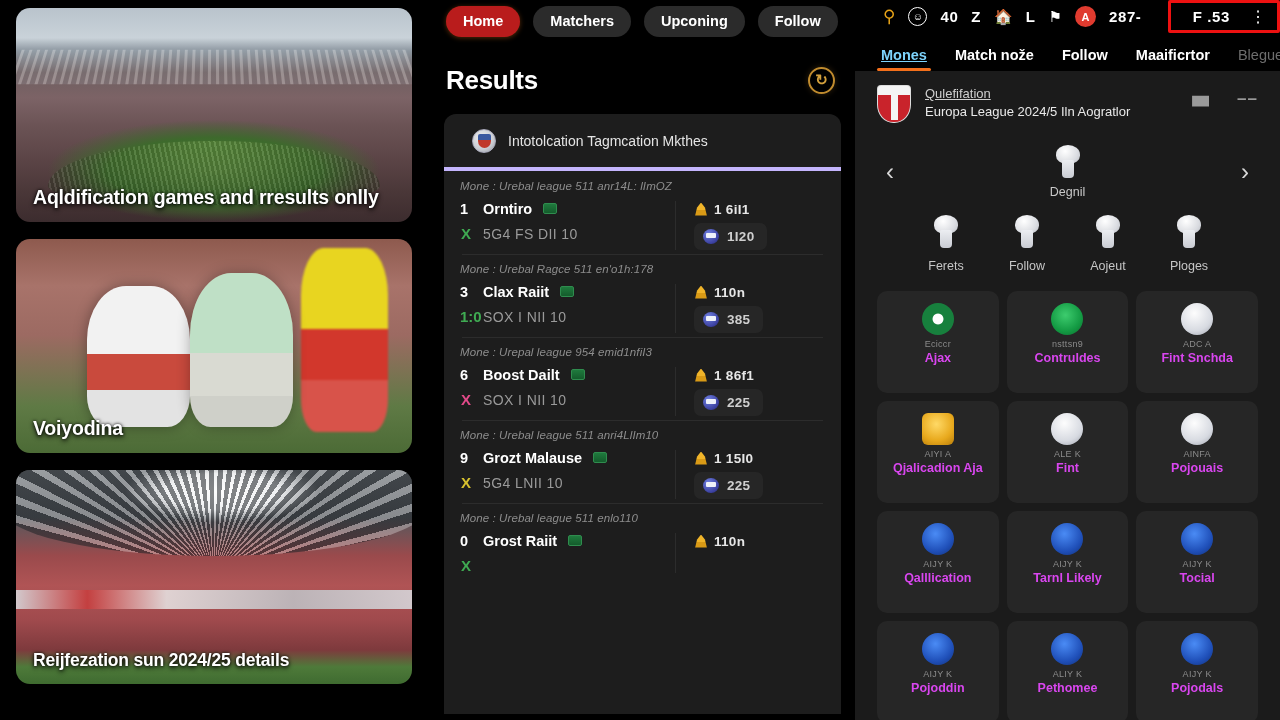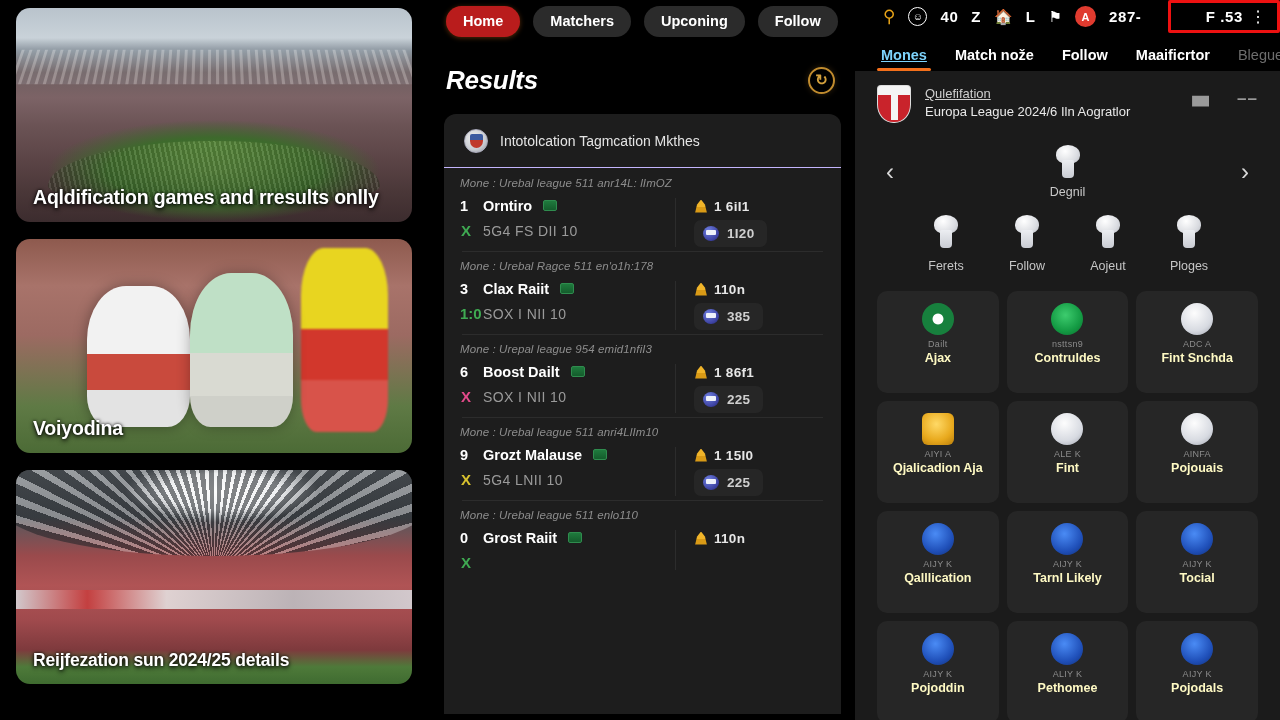--- a/index.html
+++ b/index.html
@@ -110,37 +110,37 @@
     border-radius: 19px; padding: 8px 17px;
     font-size: 14.5px; font-weight: bold; color: #fff;
     background: #2b2b2b; white-space: nowrap; line-height: 1;
   }
   .tab-pill.active { background: #b91c1c; color: #fff; box-shadow: 0 1px 5px rgba(244,123,27,.35); }
 
   .results-head {
     display: flex; align-items: center; justify-content: space-between;
     margin: 28px 6px 18px 2px;
   }
-  .results-title { color:#fff; font-size: 26px; font-weight: bold; letter-spacing: -0.3px; font-style: italic; }
+  .results-title { color:#fff; font-size: 26px; font-weight: bold; letter-spacing: -0.3px; }
   .refresh-icon {
     width: 27px; height: 27px; border-radius: 50%;
     border: 2px solid #c08b2e; color:#d3a03c;
     display:flex; align-items:center; justify-content:center;
     font-size: 15px; font-weight: bold;
     box-shadow: 0 0 6px rgba(200,140,50,.25);
   }
 
   .results-panel {
     background: #1d1d1d; border-radius: 12px 12px 0 0;
     height: 600px; overflow: hidden;
   }
   .panel-head {
     display:flex; align-items:center; gap: 12px;
-    padding: 15px 16px 14px 20px;
-    border-bottom: 1px solid #c4b5fd;
+    padding: 15px 16px 14px 28px;
+    border-bottom: 4px solid #c4b5fd;
   }
   .panel-crest {
     width: 24px; height: 24px; border-radius: 50%;
     background: radial-gradient(circle at 40% 35%, #f0f0f0, #c9ccd2 60%, #8e9299);
     border: 1px solid #aab;
     position: relative; flex:0 0 24px;
   }
   .panel-crest::after {
     content:''; position:absolute; left:5px; top:4px; width:13px; height:14px;
     background: linear-gradient(to bottom, #3b5aa0 0 45%, #c0392b 45% 100%);
@@ -212,21 +212,21 @@
     width:19px; height:19px; border-radius:50%; border:1.6px solid #fff;
     display:flex; align-items:center; justify-content:center; font-size:10px; color:#fff;
   }
   .sb-text { color:#fff; font-size: 15px; font-weight: bold; letter-spacing: .6px; }
   .sb-red-dot {
     width:21px; height:21px; border-radius:50%; background:#e03b2f;
     display:flex; align-items:center; justify-content:center;
     color:#fff; font-size:11px; font-weight:bold;
   }
   .sb-spacer { flex: 1 1 auto; }
-  .sb-right-group { display:flex; align-items:center; gap: 7px; padding-right: 4px; }
+  .sb-right-group { display:flex; align-items:center; gap: 20px; padding-right: 4px; }
   .sb-kebab { color:#fff; font-size: 16px; letter-spacing: 0; line-height:.7; text-align:center; }
   .highlight-box {
     position: absolute; left: 313px; top: 0px; width: 112px; height: 33px;
     border: 3px solid #ee1111; border-radius: 2px; pointer-events: none;
   }
 
   .right-tabs {
     display:flex; align-items:flex-end; gap: 28px;
     padding: 6px 0 0 26px; height: 38px; position: relative;
   }
@@ -297,21 +297,21 @@
     display:flex; flex-direction:column; align-items:center; gap: 2px;
     overflow: hidden;
   }
   .tc-logo { width: 32px; height: 32px; border-radius: 50%; flex: 0 0 32px; }
   .tc-logo.green-ring { background: radial-gradient(circle at 50% 50%, #ffffff 0 22%, #17803d 26% 72%, #0d5a2a 100%); }
   .tc-logo.green-solid { background: radial-gradient(circle at 45% 38%, #3dcc6e, #139a43 60%, #0c6b2e); }
   .tc-logo.silver { background: radial-gradient(circle at 42% 32%, #fdfdfd, #d7dae1 62%, #9ea3ad); }
   .tc-logo.gold { background: radial-gradient(circle at 45% 35%, #ffd966, #e8a91d 60%, #b87d0b); border-radius: 6px; }
   .tc-logo.blue { background: radial-gradient(circle at 42% 34%, #4a8bf5, #1f4fb8 62%, #112f75); }
   .tc-sub { color:#8b8b8b; font-size: 9px; letter-spacing: .3px; margin-top: 2px; }
-  .tc-name { color:#fef9c3; font-size: 12.5px; font-weight: bold; text-align:right; line-height: 1.12; }
+  .tc-name { color:#d946ef; font-size: 12.5px; font-weight: bold; text-align:right; line-height: 1.12; }
 </style>
 </head>
 <body>
 
 <div class="screen">
 
   <div class="left-col">
 
     <div class="hero-card">
       <div class="hero-img img-stadium1"></div>
@@ -514,21 +514,21 @@
       <div class="rtab">Maaificrtor</div>
       <div class="rtab muted">Blegued</div>
     </div>
 
     <div class="right-body">
 
       <div class="comp-head">
         <div class="comp-crest"></div>
         <div class="comp-text">
           <div class="comp-l1">Qulefifation</div>
-          <div class="comp-l2">Europa League 2024/6 Iln Aogratlor</div>
+          <div class="comp-l2">Europa League 2024/5 Iln Aogratlor</div>
         </div>
         <div class="comp-tools">
           <span class="icon-gift"></span>
           <span class="icon-dashes">––</span>
         </div>
       </div>
 
       <div class="carousel">
         <span class="chev">‹</span>
         <div class="carousel-center">
@@ -554,21 +554,21 @@
         <div class="quick-item">
           <span class="pin-icon"></span>
           <span class="quick-label">Ploges</span>
         </div>
       </div>
 
       <div class="team-grid">
 
         <div class="team-card">
           <span class="tc-logo green-ring"></span>
-          <span class="tc-sub">Dailt</span>
+          <span class="tc-sub">Eciccr</span>
           <span class="tc-name">Ajax</span>
         </div>
 
         <div class="team-card">
           <span class="tc-logo green-solid"></span>
           <span class="tc-sub">nsttsn9</span>
           <span class="tc-name">Contruldes</span>
         </div>
 
         <div class="team-card">

